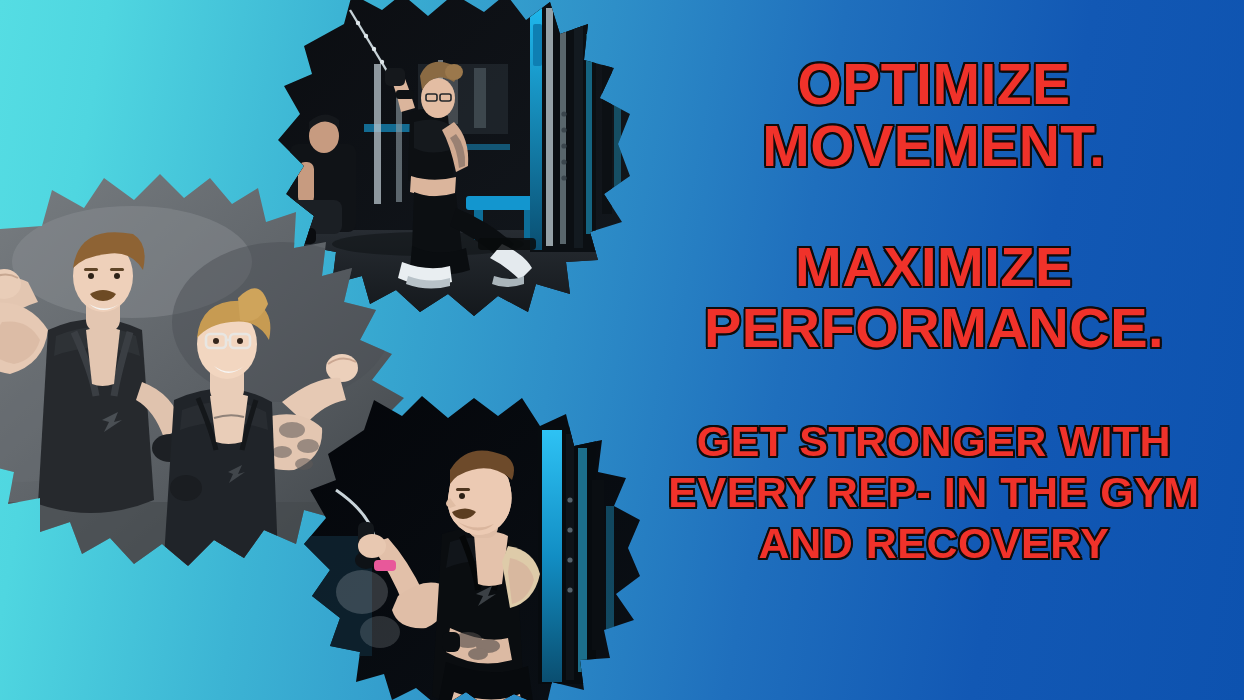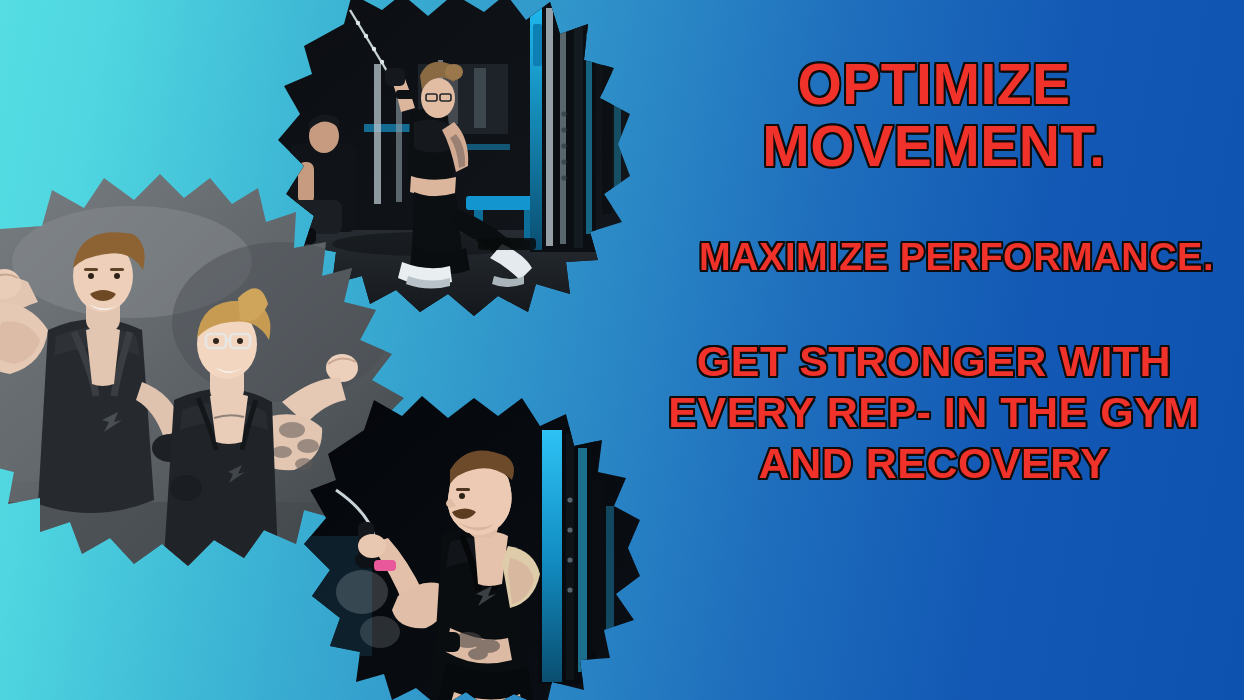--- a/index.html
+++ b/index.html
@@ -50,21 +50,21 @@
     line-height:1.08;
     -webkit-text-stroke:3px #100c0c;
     paint-order:stroke fill;
     text-shadow:
        2px 0 0 #100c0c, -2px 0 0 #100c0c,
        0 2px 0 #100c0c, 0 -2px 0 #100c0c,
        1.6px 1.6px 0 #100c0c, -1.6px 1.6px 0 #100c0c,
        1.6px -1.6px 0 #100c0c, -1.6px -1.6px 0 #100c0c;
   }
   #line-optimize  { font-size:57px; width:560px; }
-  #line-maximize  { font-size:38px; width:560px; margin-top:60px;text-align:right; }
+  #line-maximize  { font-size:56px; width:560px; margin-top:60px; }
   #line-stronger  { font-size:43px; width:600px; margin-top:58px; line-height:1.18; }
 </style>
 </head>
 <body>
 
 <div id="poster">
 
   <div class="photo" id="photo-gym-cable">
     <svg viewBox="0 0 352 322" preserveAspectRatio="none" aria-hidden="true">
       <defs>

